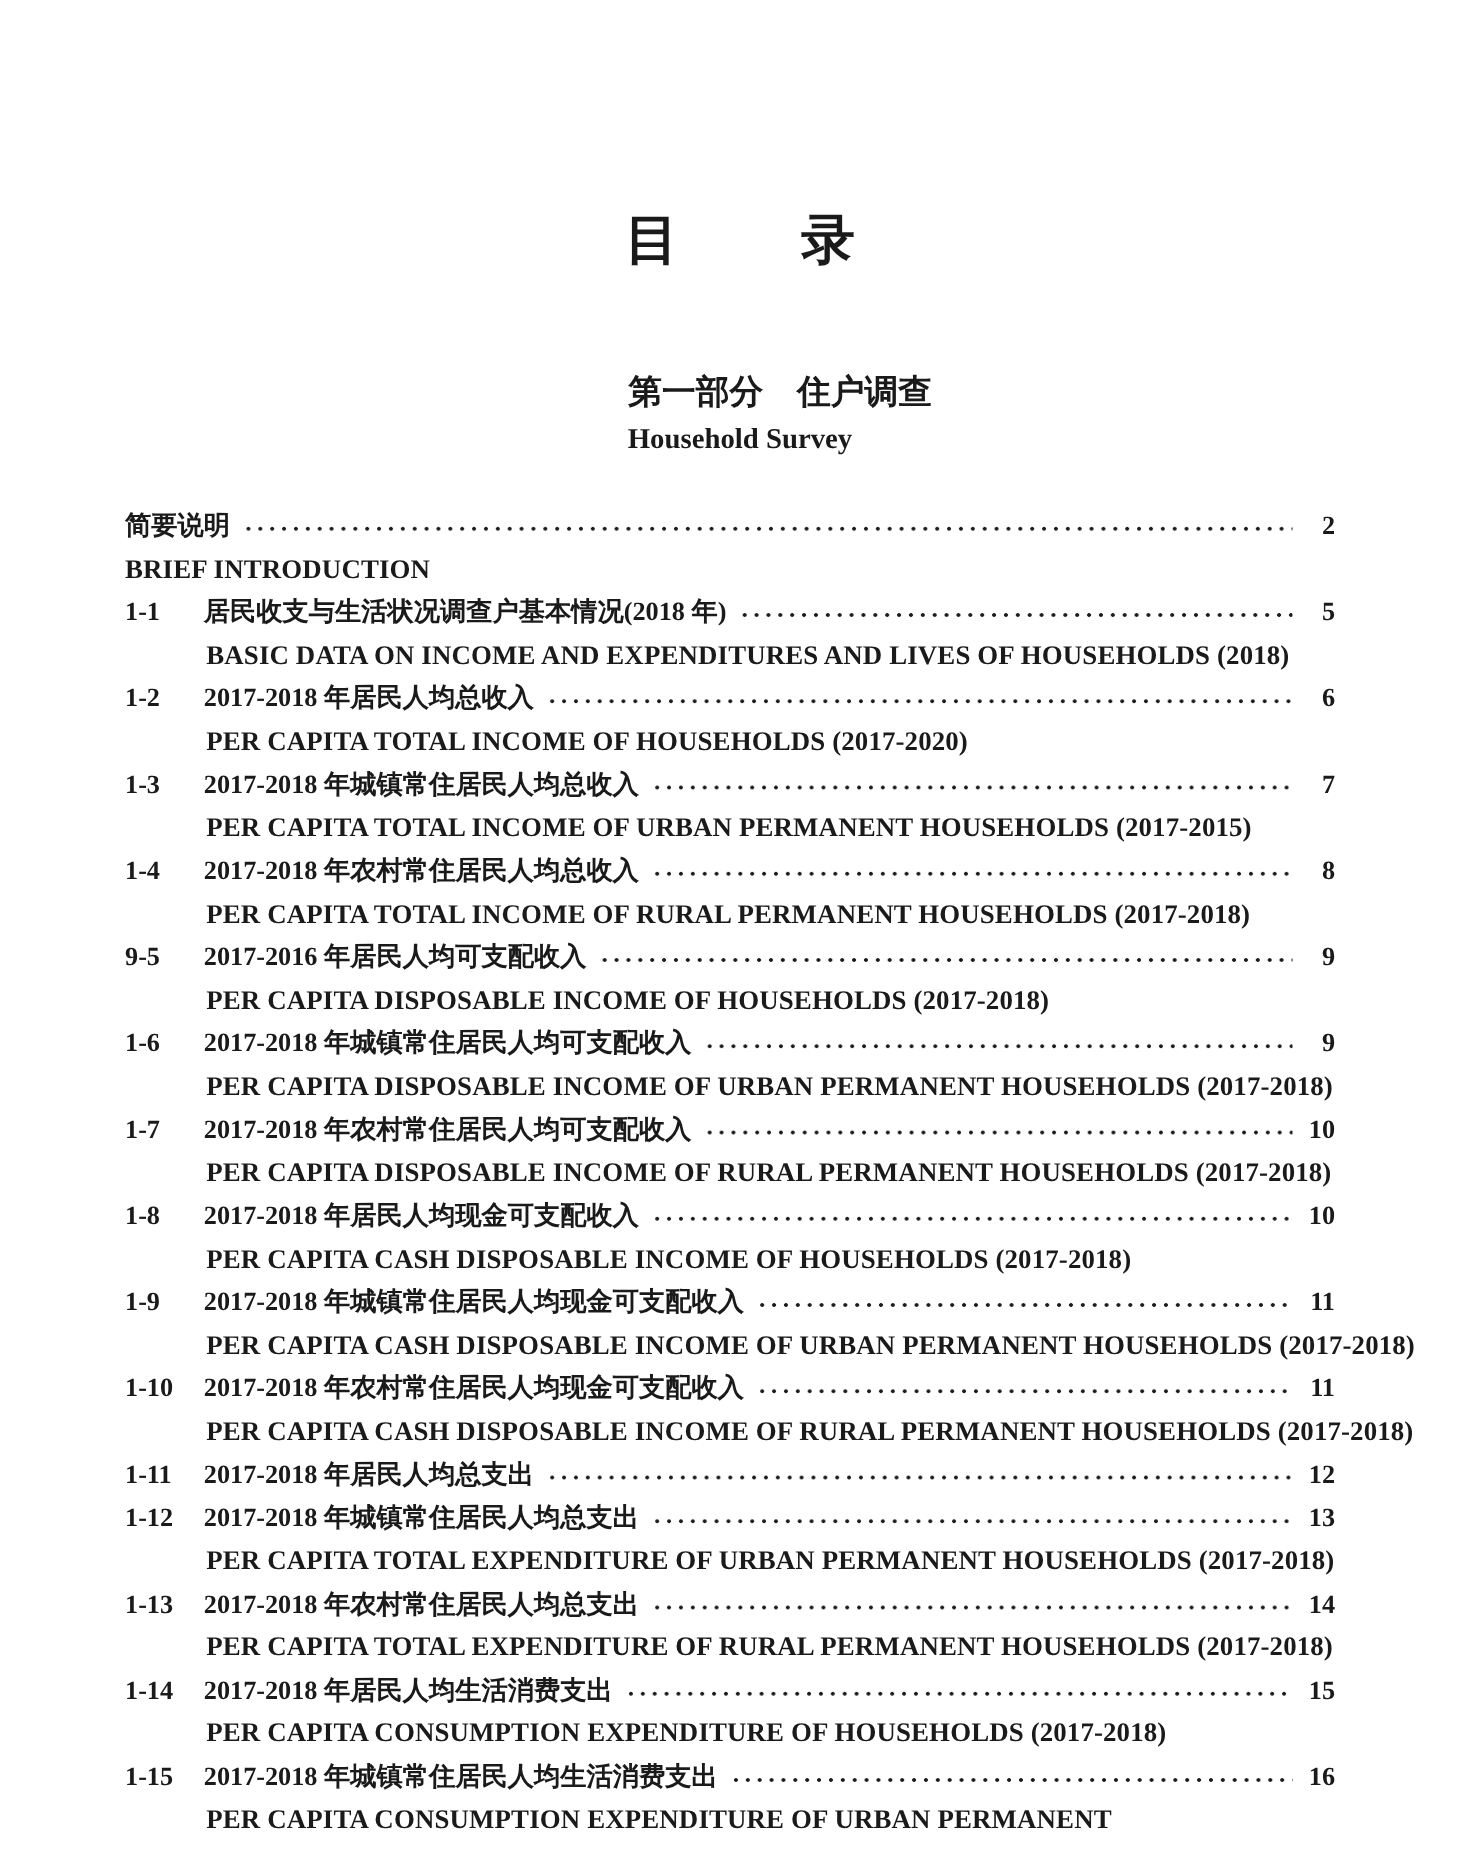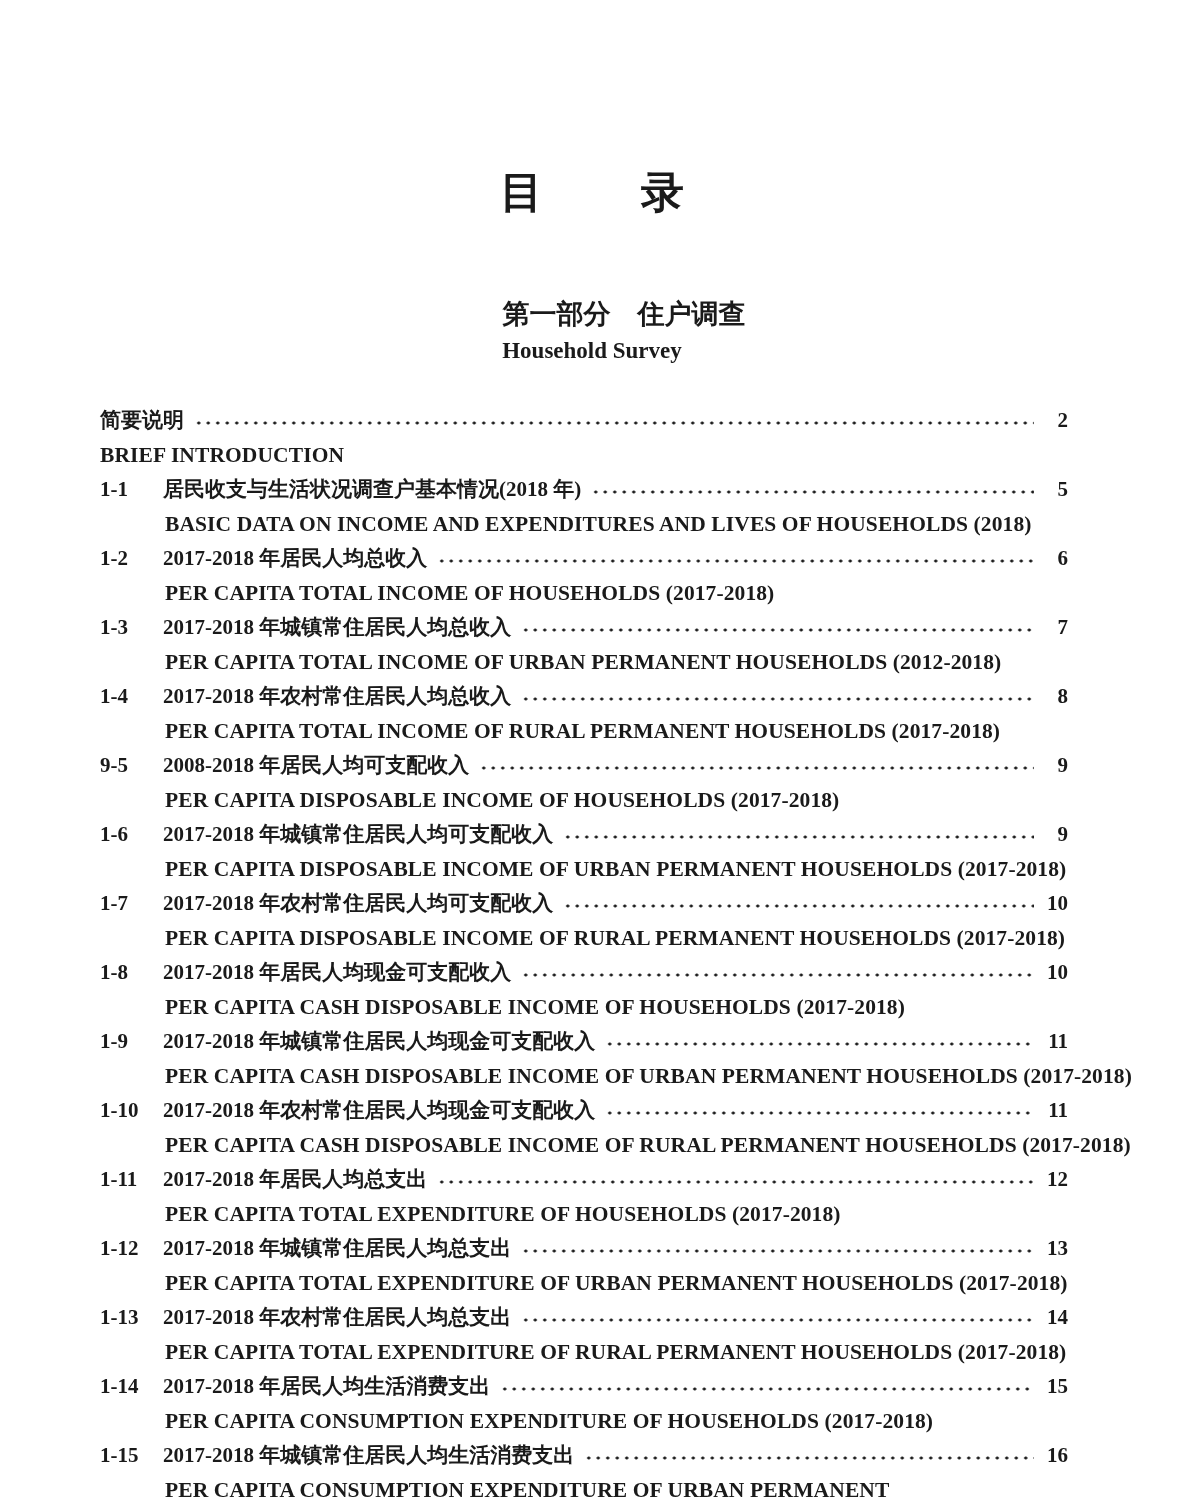--- a/index.html
+++ b/index.html
@@ -103,49 +103,49 @@
         </div>
       </div>
       <div class="entry">
         <div class="line zh-line">
           <span class="no">1-2</span>
           <span class="zh">2017-2018 年居民人均总收入</span>
           <span class="leader"></span>
           <span class="page-num">6</span>
         </div>
         <div class="line en-line">
-          <span class="en">PER CAPITA TOTAL INCOME OF HOUSEHOLDS (2017-2018)</span>
+          <span class="en">PER CAPITA TOTAL INCOME OF HOUSEHOLDS (2017-2020)</span>
         </div>
       </div>
       <div class="entry">
         <div class="line zh-line">
           <span class="no">1-3</span>
           <span class="zh">2017-2018 年城镇常住居民人均总收入</span>
           <span class="leader"></span>
           <span class="page-num">7</span>
         </div>
         <div class="line en-line">
-          <span class="en">PER CAPITA TOTAL INCOME OF URBAN PERMANENT HOUSEHOLDS (2012-2018)</span>
+          <span class="en">PER CAPITA TOTAL INCOME OF URBAN PERMANENT HOUSEHOLDS (2017-2015)</span>
         </div>
       </div>
       <div class="entry">
         <div class="line zh-line">
           <span class="no">1-4</span>
           <span class="zh">2017-2018 年农村常住居民人均总收入</span>
           <span class="leader"></span>
           <span class="page-num">8</span>
         </div>
         <div class="line en-line">
           <span class="en">PER CAPITA TOTAL INCOME OF RURAL PERMANENT HOUSEHOLDS (2017-2018)</span>
         </div>
       </div>
       <div class="entry">
         <div class="line zh-line">
           <span class="no">9-5</span>
-          <span class="zh">2008-2018 年居民人均可支配收入</span>
+          <span class="zh">2017-2016 年居民人均可支配收入</span>
           <span class="leader"></span>
           <span class="page-num">9</span>
         </div>
         <div class="line en-line">
           <span class="en">PER CAPITA DISPOSABLE INCOME OF HOUSEHOLDS (2017-2018)</span>
         </div>
       </div>
       <div class="entry">
         <div class="line zh-line">
           <span class="no">1-6</span>
@@ -201,23 +201,20 @@
           <span class="en">PER CAPITA CASH DISPOSABLE INCOME OF RURAL PERMANENT HOUSEHOLDS (2017-2018)</span>
         </div>
       </div>
       <div class="entry">
         <div class="line zh-line">
           <span class="no">1-11</span>
           <span class="zh">2017-2018 年居民人均总支出</span>
           <span class="leader"></span>
           <span class="page-num">12</span>
         </div>
-        <div class="line en-line">
-          <span class="en">PER CAPITA TOTAL EXPENDITURE OF HOUSEHOLDS (2017-2018)</span>
-        </div>
       </div>
       <div class="entry">
         <div class="line zh-line">
           <span class="no">1-12</span>
           <span class="zh">2017-2018 年城镇常住居民人均总支出</span>
           <span class="leader"></span>
           <span class="page-num">13</span>
         </div>
         <div class="line en-line">
           <span class="en">PER CAPITA TOTAL EXPENDITURE OF URBAN PERMANENT HOUSEHOLDS (2017-2018)</span>

